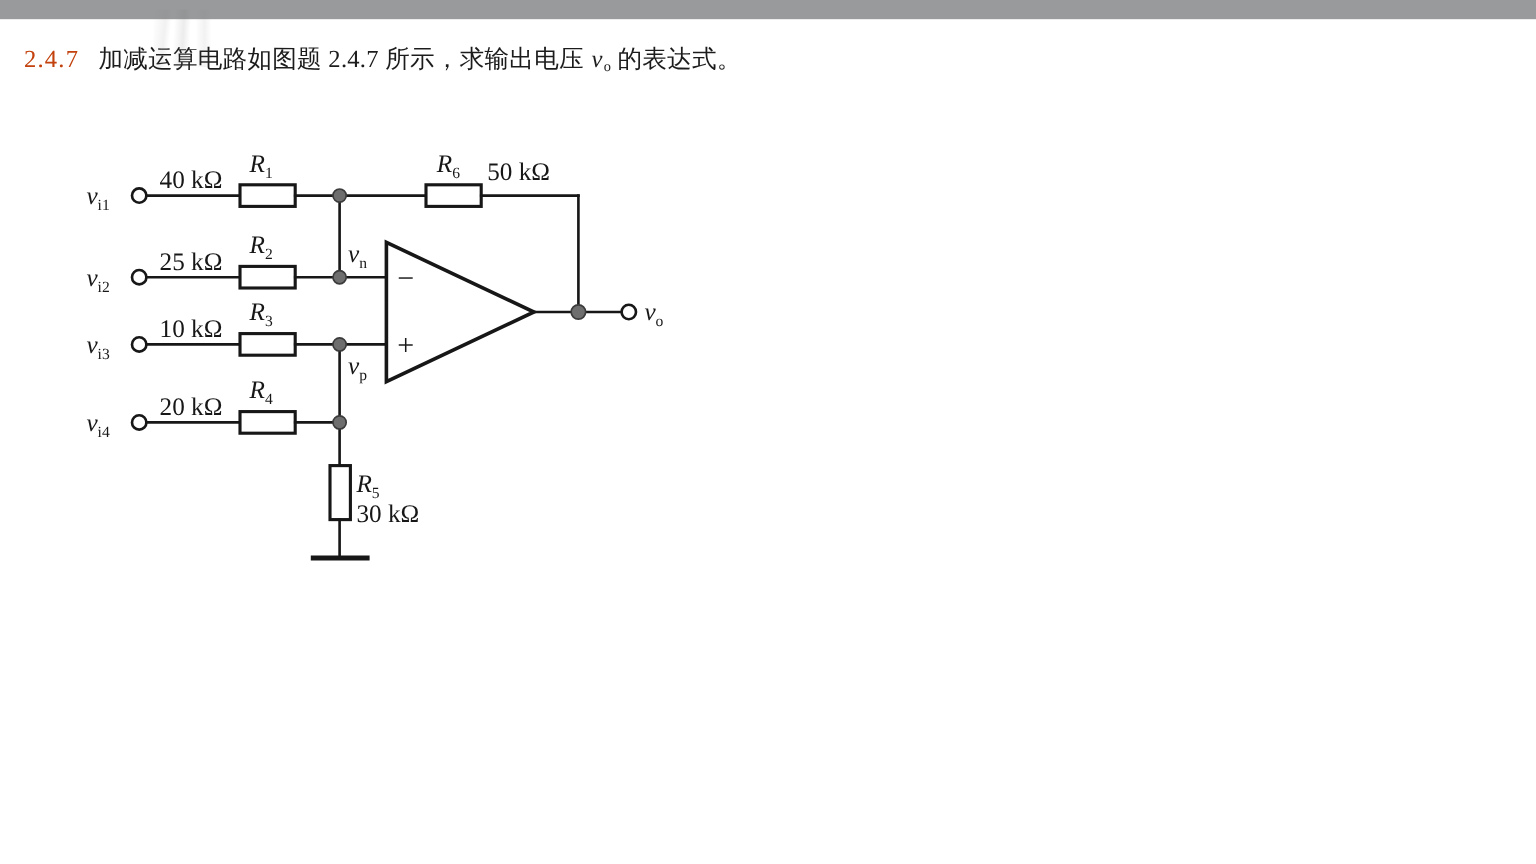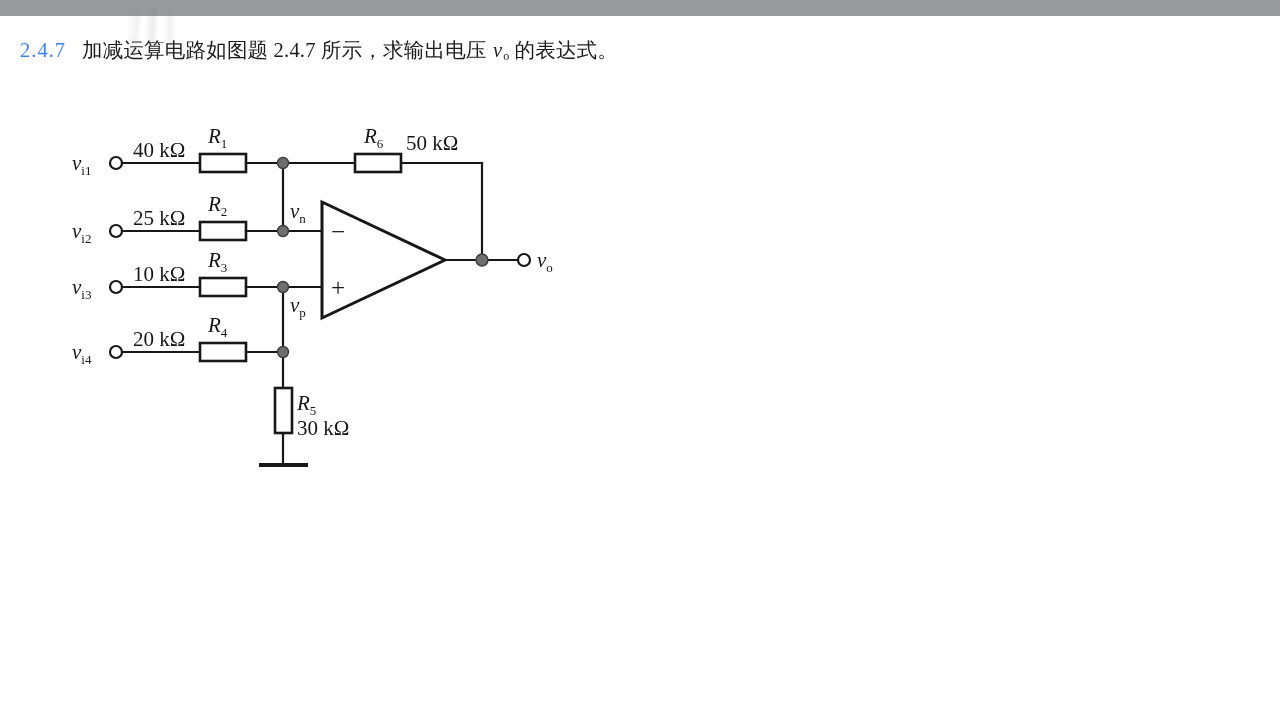--- a/index.html
+++ b/index.html
@@ -37,21 +37,21 @@
     top: 36px;
     width: 1200px;
     height: 30px;
     white-space: nowrap;
     font-size: 20.5px;
     line-height: 28px;
     letter-spacing: 0.2px;
     color: #1c1c1c;
   }
   .problem-line .pnum {
-    color: #3b82f6;
+    color: #c2410c;
     letter-spacing: 1px;
   }
   .problem-line .ptext { margin-left: 16px; }
   .problem-line .vsym {
     font-style: italic;
     font-family: "Liberation Serif", serif;
     padding: 0 1px;
   }
   .problem-line .vsub {
     font-size: 12px;

